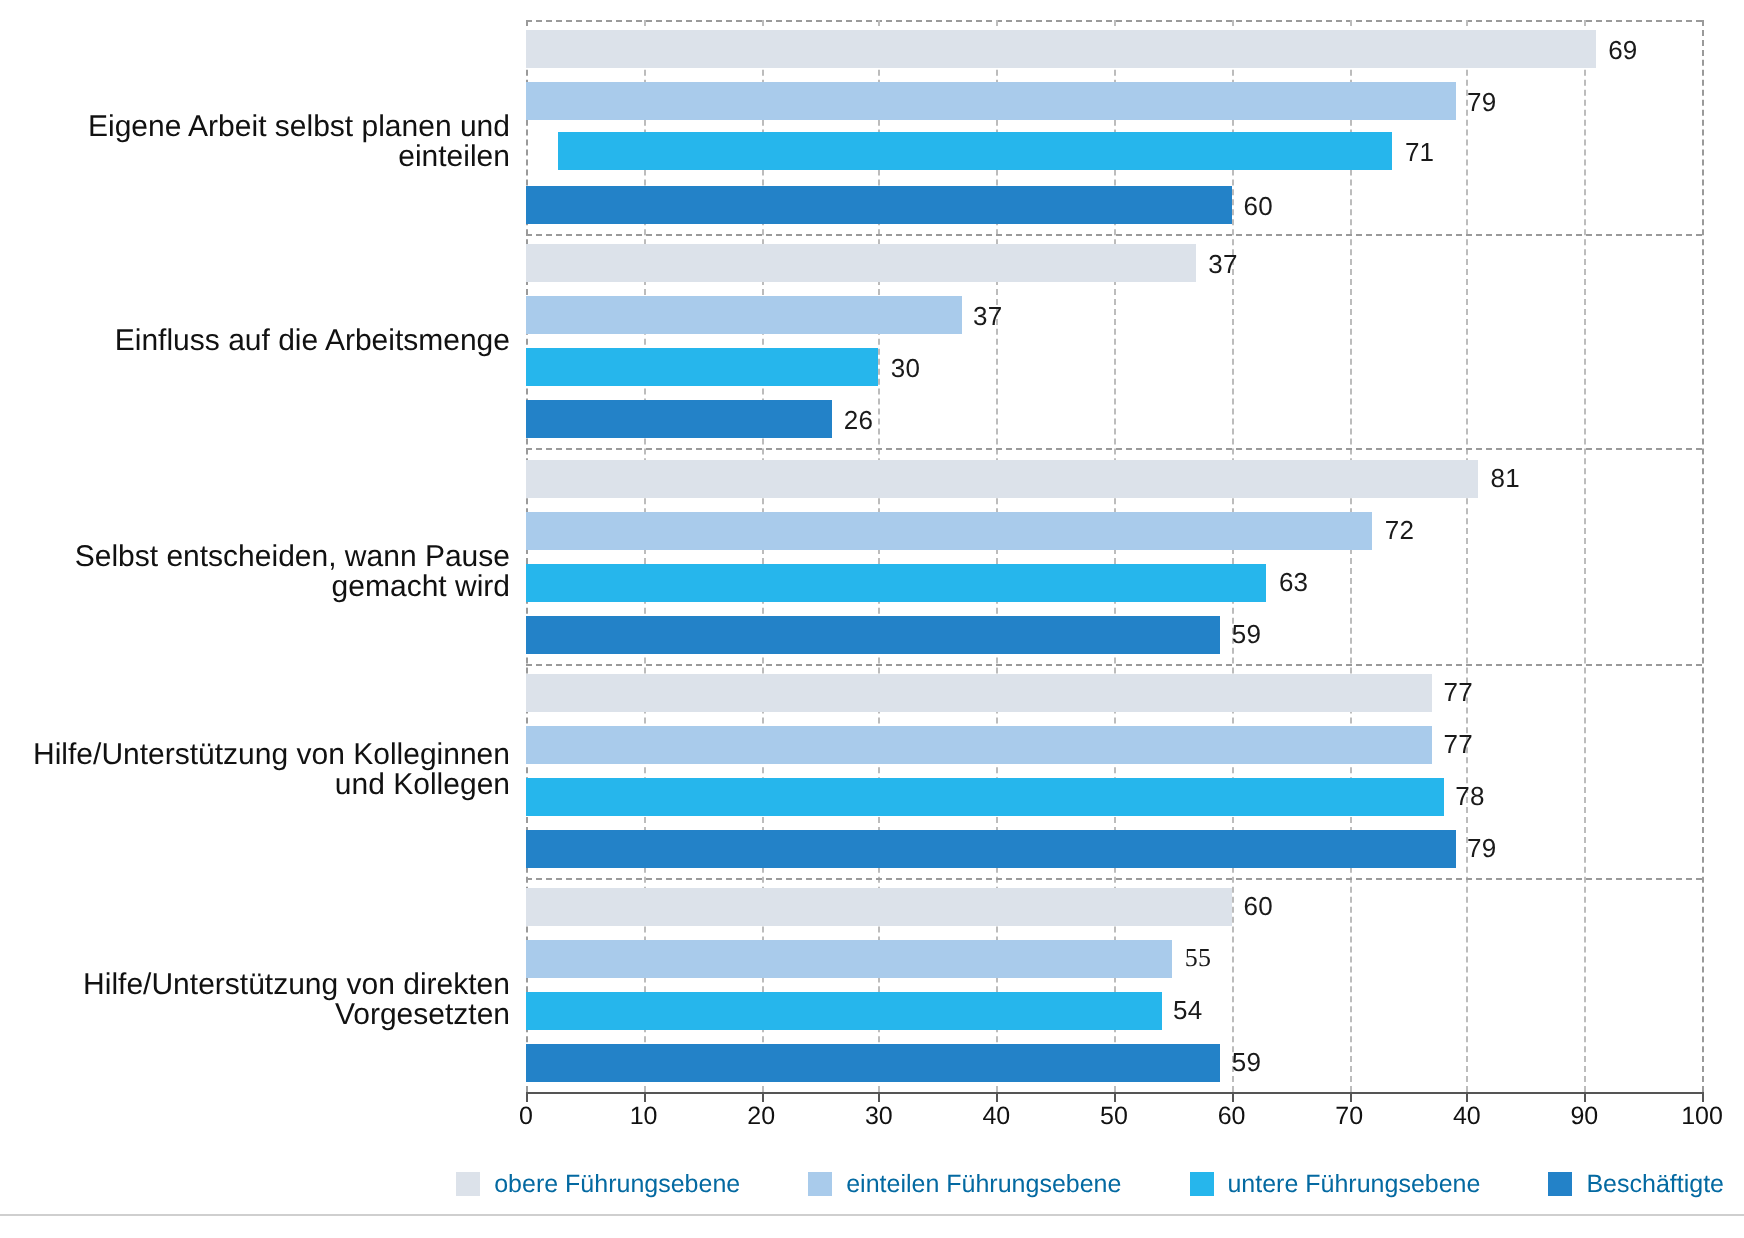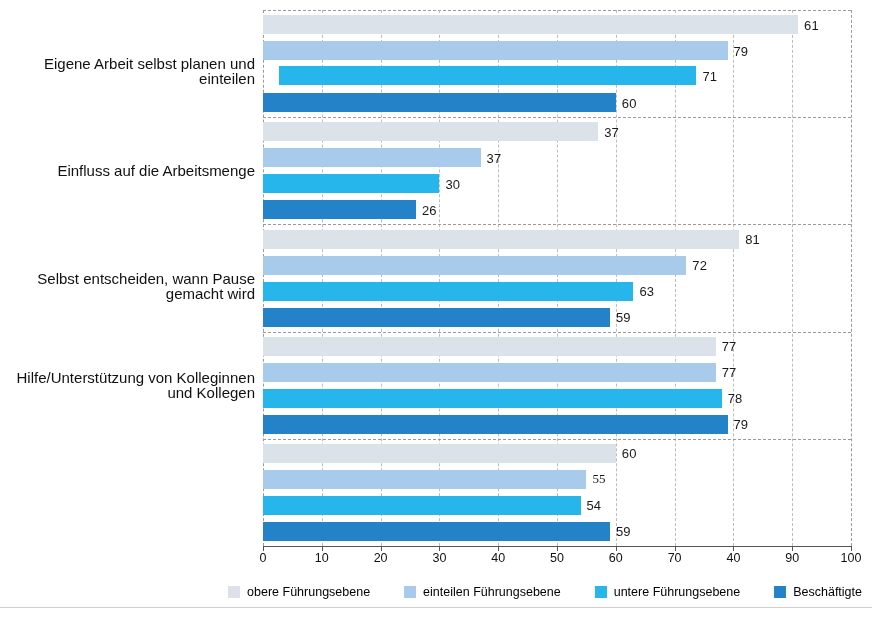--- a/index.html
+++ b/index.html
@@ -152,21 +152,21 @@
     margin-left: 34px;
   }
   .legend-swatch {
     width: 12px;
     height: 12px;
     margin-right: 7px;
     flex: 0 0 auto;
   }
   .legend-text {
     font-size: 12.5px;
-    color: #000000;
+    color: #0369a1;
     white-space: nowrap;
   }
 
   .bottom-rule {
     position: absolute;
     left: 0;
     top: 607px;
     width: 872px;
     height: 0;
     border-top: 1px solid #cfcfcf;
@@ -176,20 +176,21 @@
 <body>
 
 <div id="chart-root">
 
   <div class="cat-labels">
       <div class="cat-label" style="top: 46.1px;">Eigene Arbeit selbst planen und einteilen</div>
       <div class="cat-label" style="top: 153.3px;">Einfluss auf die Arbeitsmenge</div>
       <div class="cat-label" style="top: 260.5px;">Selbst entscheiden, wann Pause gemacht wird</div>
       <div class="cat-label" style="top: 360.2px;">Hilfe/Unterstützung von Kolleginnen
 und Kollegen</div>
+      <div class="cat-label" style="top: 474.9px;">Hilfe/Unterstützung von direkten Vorgesetzten</div>
     </div>
 
   <div class="plot-wrap">
     <div class="plot-area"></div>
     <div class="plot-top"></div>
     <div id="gridlines">
         <div class="gridline axis-edge" style="left: 0px;"></div>
         <div class="gridline" style="left: 58.8px;"></div>
         <div class="gridline" style="left: 117.6px;"></div>
         <div class="gridline" style="left: 176.4px;"></div>
@@ -203,21 +204,21 @@
       </div>
     <div id="separators">
         <div class="group-sep" style="top: 107.2px;"></div>
         <div class="group-sep" style="top: 214.4px;"></div>
         <div class="group-sep" style="top: 321.6px;"></div>
         <div class="group-sep" style="top: 428.8px;"></div>
       </div>
     <div id="bars">
         <div class="bar-row" style="top: 5.1px; width: 588px;">
           <div class="bar" style="width: 535.08px; background: rgb(220, 226, 234);"></div>
-          <div class="bar-label" style="left: 535.08px;">61</div>
+          <div class="bar-label" style="left: 535.08px;">69</div>
         </div>
         <div class="bar-row" style="top: 31.1px; width: 588px;">
           <div class="bar" style="width: 464.52px; background: rgb(169, 203, 235);"></div>
           <div class="bar-label" style="left: 464.52px;">79</div>
         </div>
         <div class="bar-row" style="top: 56px; width: 588px; margin-left: 16px;">
           <div class="bar" style="width: 417.48px; background: rgb(38, 182, 236);"></div>
           <div class="bar-label" style="left: 417.48px;">71</div>
         </div>
         <div class="bar-row" style="top: 83.1px; width: 588px;">

